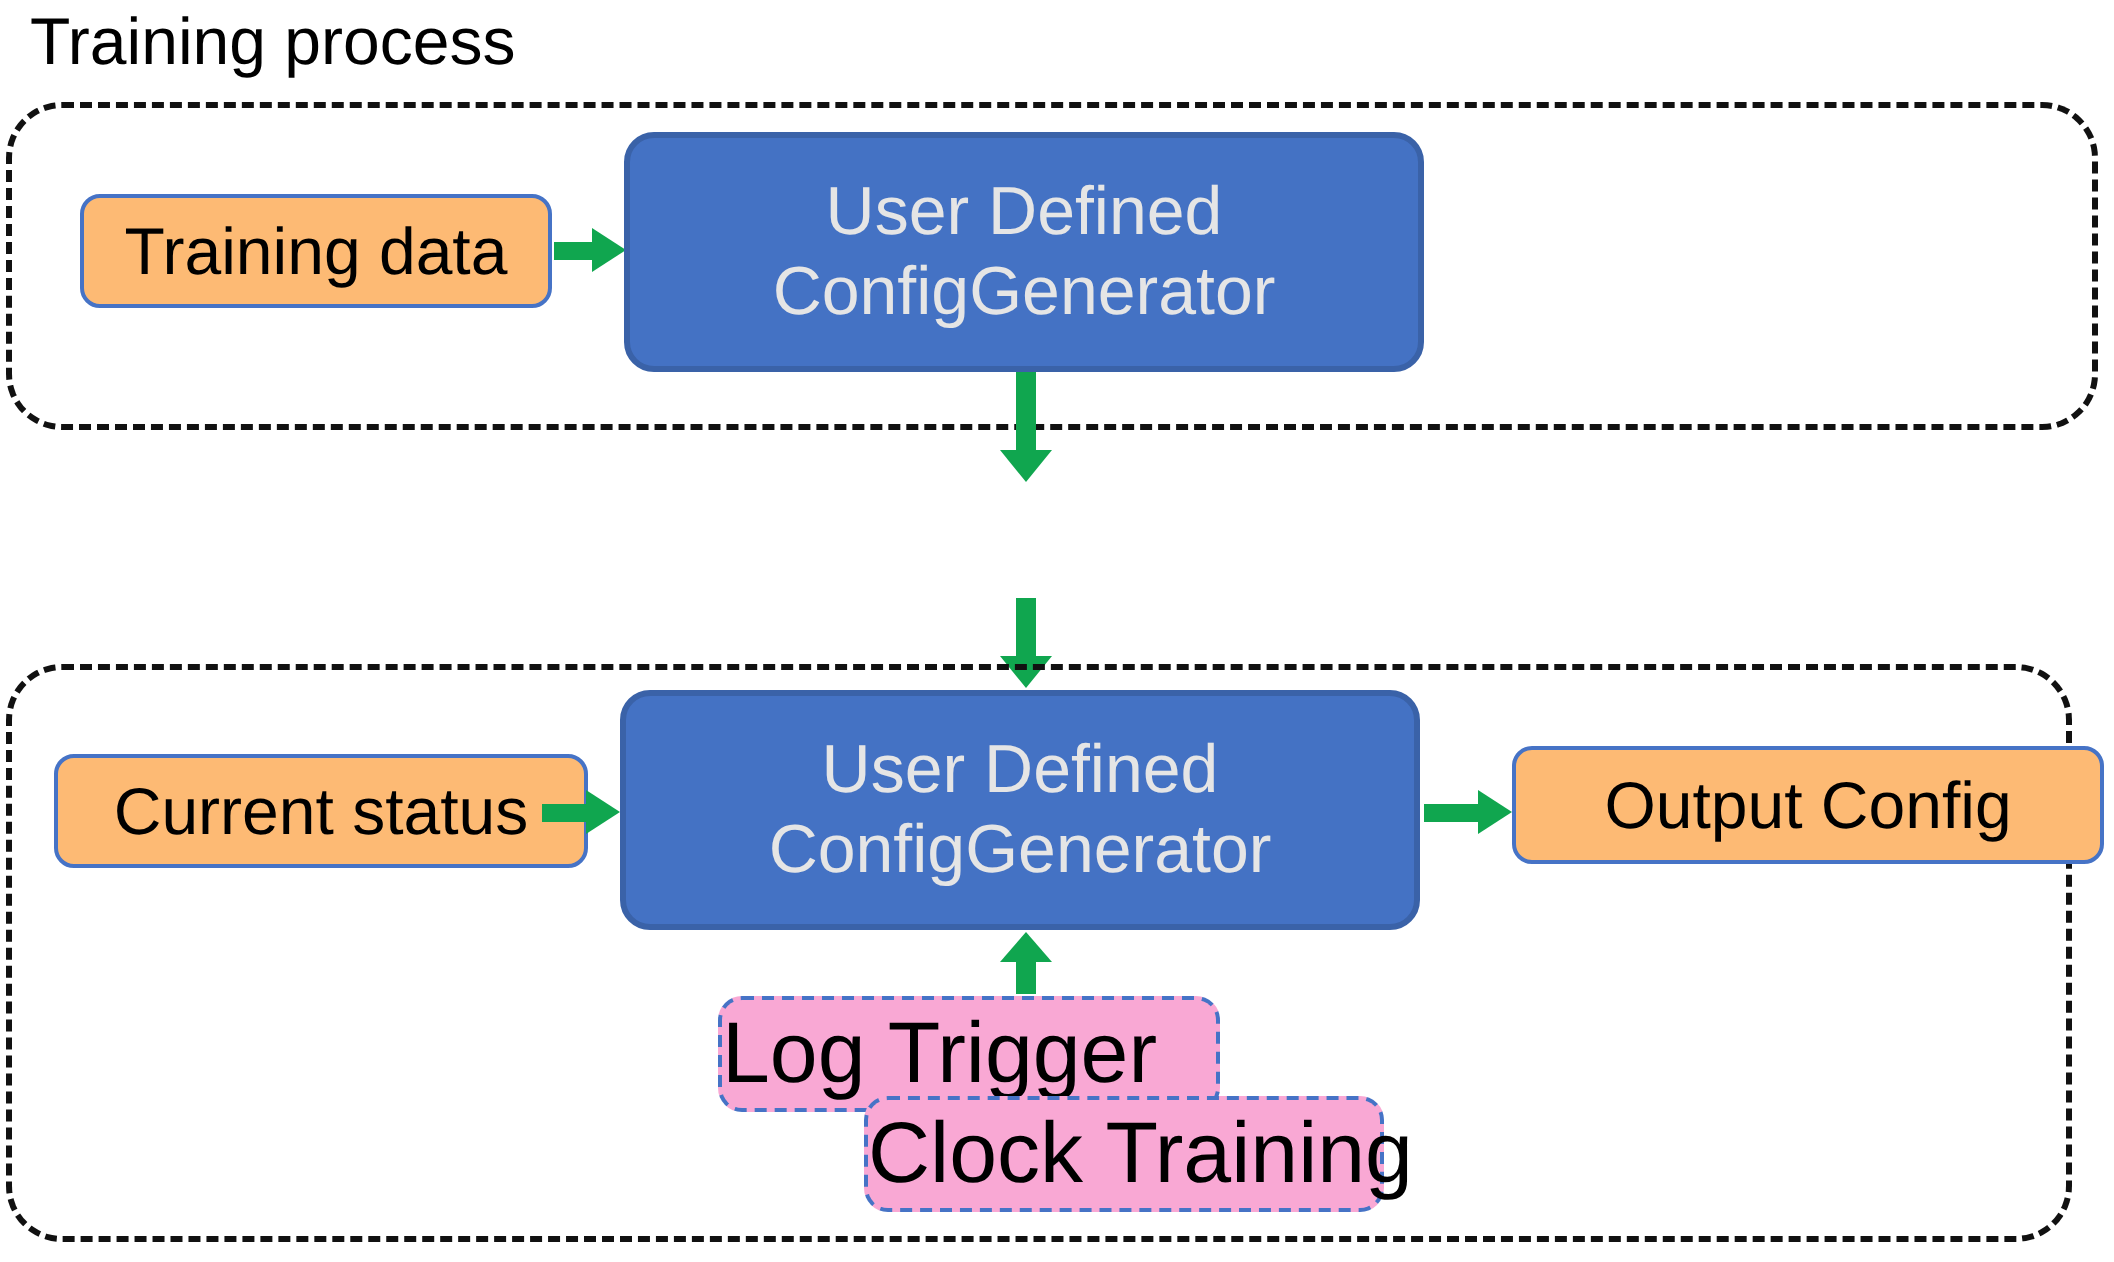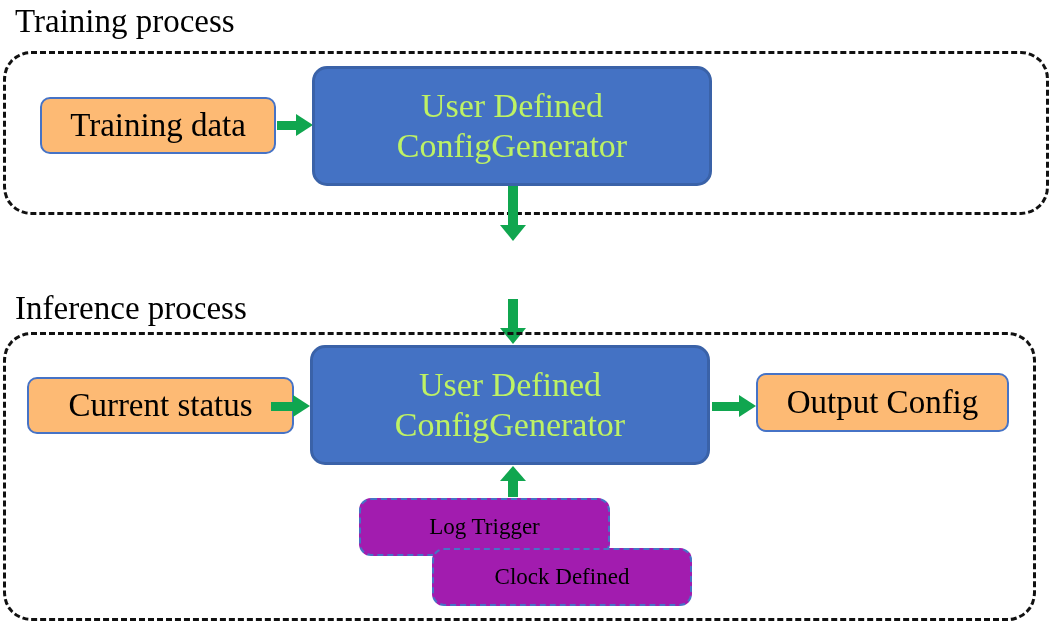--- a/index.html
+++ b/index.html
@@ -1,21 +1,21 @@
 <!DOCTYPE html>
 <html><head>
 <meta charset="utf-8">
 <style>
   html, body { margin: 0; padding: 0; background: #ffffff; }
   .canvas {
     position: relative;
     width: 1057px;
     height: 631px;
     background: #ffffff;
-    font-family: Liberation Serif, serif;
+    font-family: Liberation Sans, sans-serif;
     color: #000000;
     overflow: hidden;
   }
   .section-title {
     position: absolute;
     font-size: 33px;
     line-height: 38px;
     color: #000000;
     white-space: nowrap;
   }
@@ -37,40 +37,39 @@
     justify-content: center;
     font-size: 33px;
     white-space: nowrap;
   }
   .bluebox {
     position: absolute;
     box-sizing: border-box;
     background: #4472C4;
     border: 3px solid #3A62A8;
     border-radius: 15px;
-    color: #bef264;
+    color: #e5e5e5;
     display: flex;
     flex-direction: column;
     align-items: center;
     justify-content: center;
     font-size: 34px;
     line-height: 40px;
     text-align: center;
     white-space: nowrap;
   }
   .tbox {
     position: absolute;
     box-sizing: border-box;
-    background: #a21caf;
+    background: #f9a8d4;
     border: 2px dashed #4673C6;
     border-radius: 12px;
     display: flex;
     align-items: center;
-    justify-content: center;
-    font-size: 23px;
+    font-size: 43px;
     white-space: nowrap;
   }
   
   .harrow { position: absolute; display: flex; align-items: center; }
   .harrow .stem { height: 9px; background: #10A64F; }
   .harrow .head {
     width: 0; height: 0;
     border-top: 11px solid transparent;
     border-bottom: 11px solid transparent;
     border-left: 17px solid #10A64F;
@@ -117,21 +116,20 @@
     <div class="stem"></div>
     <div class="head-down"></div>
   </div>
 
 
   <div class="varrow" style="left:500px; top:299px; width:26px; height:45px;">
     <div class="stem"></div>
     <div class="head-down"></div>
   </div>
 
-  <div class="section-title" style="left:15px; top:289px;">Inference process</div>
 
   <div class="dashed-frame" style="left:3px; top:332px; width:1033px; height:289px;"></div>
 
   <div class="wbox" style="left:27px; top:377px; width:267px; height:57px;">
     <span>Current status</span>
   </div>
 
   <div class="harrow" style="left:271px; top:395px; width:39px; height:22px;">
     <div class="stem" style="width:22px;"></div>
     <div class="head"></div>
@@ -140,30 +138,30 @@
   <div class="bluebox" style="left:310px; top:345px; width:400px; height:120px;">
     <span>User Defined</span>
     <span>ConfigGenerator</span>
   </div>
 
   <div class="harrow" style="left:712px; top:395px; width:44px; height:22px;">
     <div class="stem" style="width:27px;"></div>
     <div class="head"></div>
   </div>
 
-  <div class="wbox" style="left:756px; top:373px; width:253px; height:59px;">
+  <div class="wbox" style="left:756px; top:373px; width:296px; height:59px;">
     <span>Output Config</span>
   </div>
 
   <div class="varrow" style="left:500px; top:466px; width:26px; height:31px;">
     <div class="head-up"></div>
     <div class="stem"></div>
   </div>
 
   <div class="tbox" style="left:359px; top:498px; width:251px; height:58px; z-index:1;">
     <span>Log Trigger</span>
   </div>
 
   <div class="tbox" style="left:432px; top:548px; width:260px; height:58px; z-index:2;">
-    <span>Clock Defined</span>
+    <span>Clock Training</span>
   </div>
 
 </div>
 
 </body></html>

